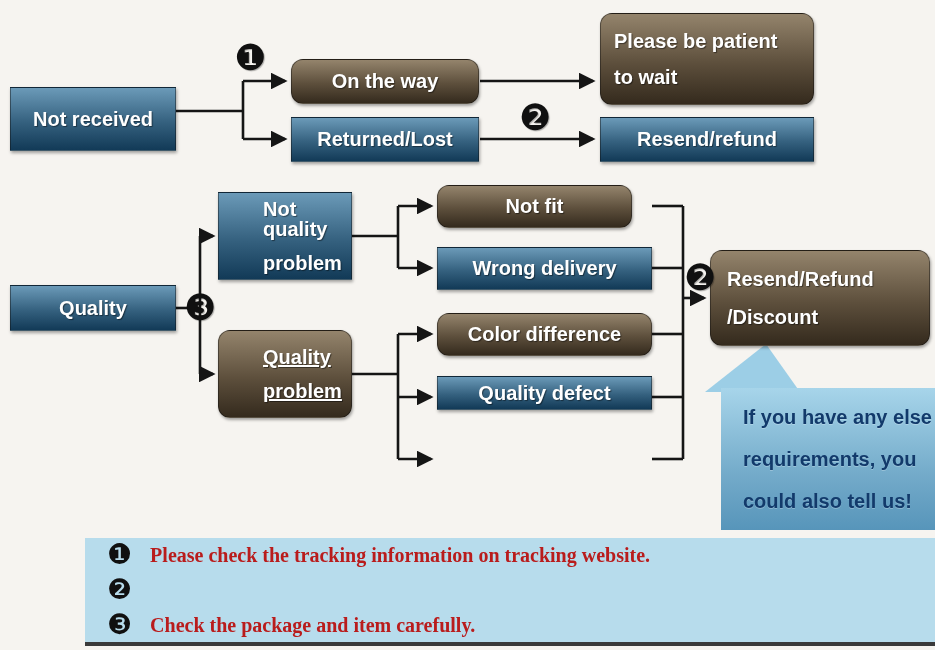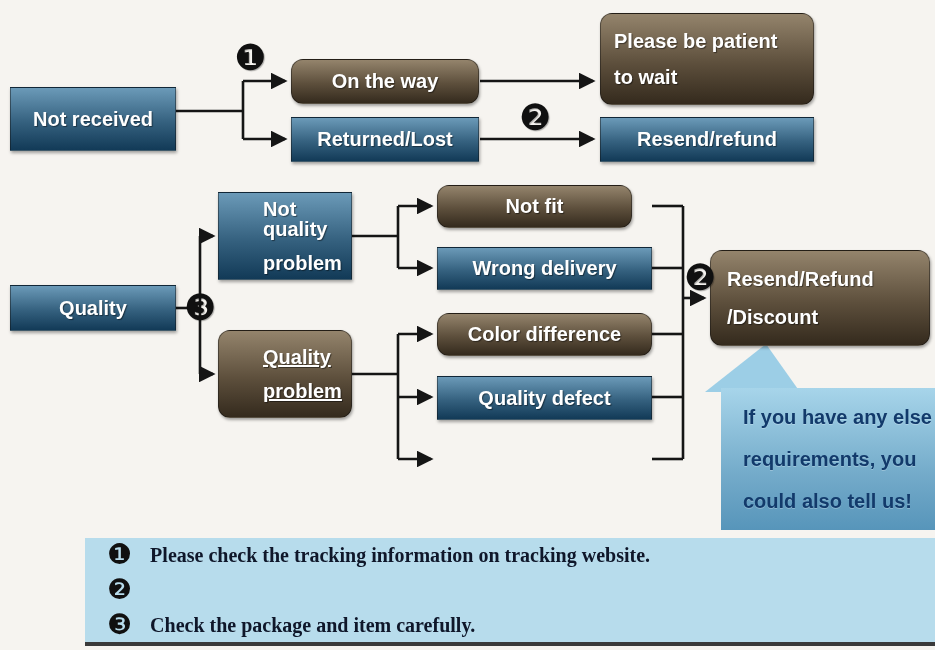--- a/index.html
+++ b/index.html
@@ -47,21 +47,21 @@
     background:#b7dcec; border-bottom:4px solid #3a3a3a;
     display:flex; flex-direction:column; justify-content:center; gap:7px;
     padding-left:22px;
   }
   .legend-row { display:flex; align-items:center; gap:18px; }
   .legend-num {
     font-family:"DejaVu Sans", sans-serif; font-size:28px; color:#101010; line-height:1;
   }
   .legend-text {
     font-family:"Liberation Serif", serif; font-weight:bold; font-size:20px;
-    color:#0f172a; line-height:1.1;
+    color:#b91c1c; line-height:1.1;
   }
 </style>
 </head>
 <body>
 
 <div class="canvas">
 
   <svg class="wires" width="935" height="650" viewBox="0 0 935 650">
     <defs>
       <marker id="ah" viewBox="0 0 10 10" refX="8.5" refY="5" markerWidth="6.5" markerHeight="6.5" orient="auto">
@@ -149,21 +149,21 @@
   </div>
 
   <div class="box blue" style="left:437px; top:247px; width:215px; height:43px;">
     <span>Wrong delivery</span>
   </div>
 
   <div class="box brown" style="left:437px; top:313px; width:215px; height:43px;align-items:center;">
     <span>Color difference</span>
   </div>
 
-  <div class="box blue" style="left:437px; top:376px; width:215px; height:44px;">
+  <div class="box blue" style="left:437px; top:376px; width:215px; height:34px;">
     <span>Quality defect</span>
   </div>
 
 
   <div class="badge" style="left:684px; top:260px;">❷</div>
 
   <div class="box brown multiline gap16" style="left:710px; top:250px; width:220px; height:96px; padding-left:16px;">
     <span>Resend/Refund</span>
     <span>/Discount</span>
   </div>

